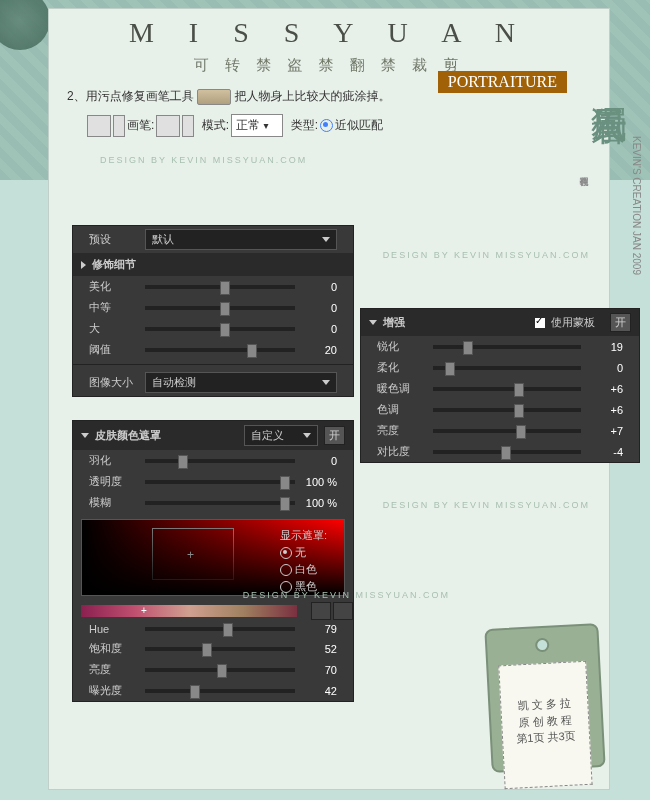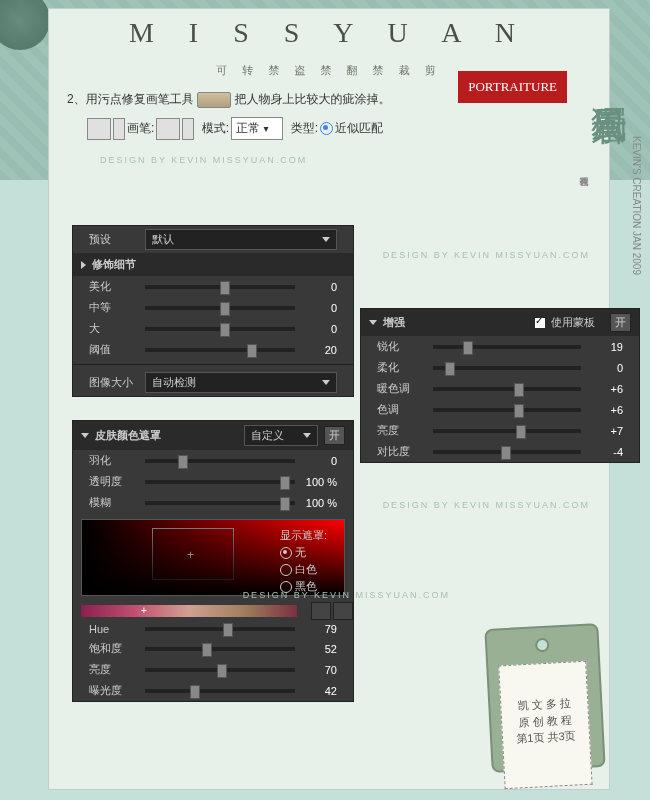--- a/index.html
+++ b/index.html
@@ -1,21 +1,21 @@
 <!DOCTYPE html>
 <html><head>
 <meta charset="utf-8">
 <style>
 body{margin:0;width:650px;height:800px;font-family:Arial,"Microsoft YaHei",sans-serif;font-size:12px;background:#c5e0d8;overflow:hidden;position:relative}
 .bg-pattern{position:absolute;top:0;left:0;width:100%;height:180px;background:repeating-linear-gradient(45deg,#5a8a7a,#5a8a7a 8px,#6a9a8a 8px,#6a9a8a 16px),repeating-linear-gradient(-45deg,#5a8a7a,#5a8a7a 8px,#6a9a8a 8px,#6a9a8a 16px);opacity:.4}
 .paper{position:absolute;top:8px;left:48px;width:560px;height:780px;background:#e8f0ea;border:1px solid #c0d0c8}
 .header{text-align:center;padding:8px 9px}
 .title{font-size:28px;letter-spacing:14px;color:#4a5048;font-weight:400;font-family:Georgia,serif}
-.subtitle{font-size:11px;letter-spacing:6px;color:#707868;margin-top:14px}
-.badge{position:absolute;top:62px;right:42px;background:#b91c1c;color:#fff;padding:8px 10px;font-size:13px;font-family:Georgia}
+.subtitle{font-size:15px;letter-spacing:6px;color:#707868;margin-top:7px}
+.badge{position:absolute;top:62px;right:42px;background:#a16207;color:#fff;padding:2px 10px;font-size:16px;font-family:Georgia}
 .content{padding:0 18px;color:#333;line-height:1.6}
 .content p{margin:4px 0}
 .brush-ic{display:inline-block;width:32px;height:14px;background:linear-gradient(#d0c0a0,#b0a080);border:1px solid #888;border-radius:2px;vertical-align:middle}
 .toolbar{margin:8px 0 8px 20px;display:flex;align-items:center;gap:2px;color:#333}
 .toolbar .ic{width:22px;height:20px;border:1px solid #888;background:#e0e0e0;display:inline-block}
 .toolbar .dd{width:10px;height:20px;border:1px solid #888;background:#e0e0e0;display:inline-block}
 .toolbar .tf{border:1px solid #888;padding:1px 14px 1px 4px;background:#fff}
 .toolbar .rad{width:11px;height:11px;border-radius:50%;border:1px solid #4080ff;display:inline-block;vertical-align:middle;position:relative}
 .toolbar .rad::after{content:"";position:absolute;top:2px;left:2px;width:5px;height:5px;border-radius:50%;background:#4080ff}
 .panel{position:absolute;background:#393939;color:#ccc;font-size:11px;border:1px solid #222}

